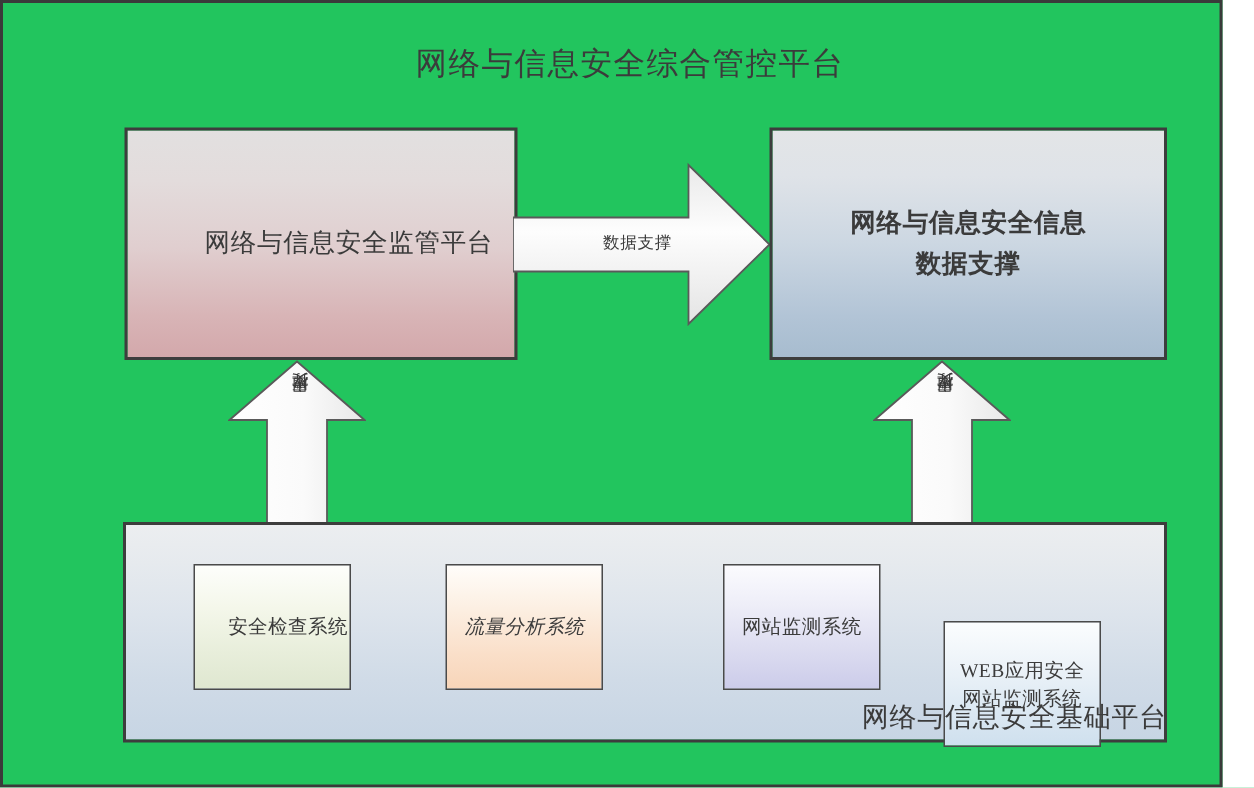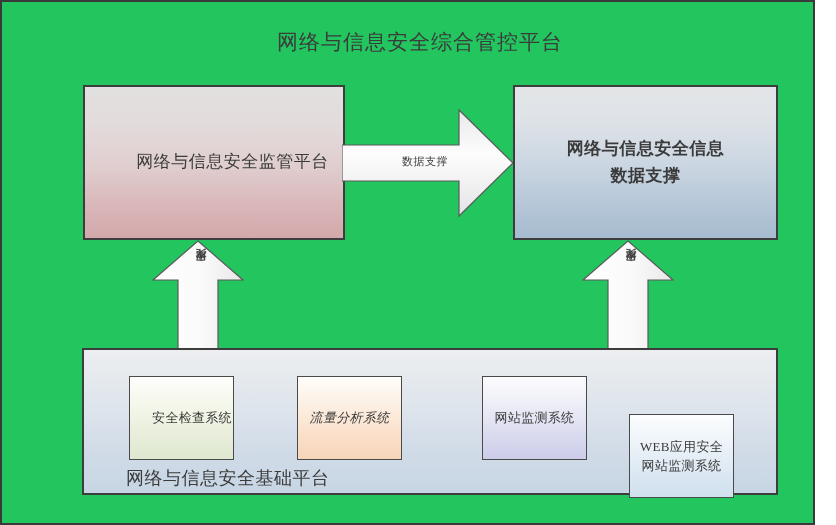--- a/index.html
+++ b/index.html
@@ -117,26 +117,25 @@
     height: 147px;
     border: 2px solid #3d3d3d;
     box-sizing: border-box;
     background: linear-gradient(to bottom, #eceef0 0%, #e6eaee 18%, #dde4ec 42%, #d0dbe7 72%, #c7d5e4 100%);
   }
   #base-platform-label {
     position: absolute;
     left: 80px;
     top: 464px;
     width: 696px;
-    text-align: left;
+    text-align: right;
     font-size: 18px;
     color: #3b3b3b;
     letter-spacing: 0.5px;
     white-space: nowrap;
-    margin-left: 44px;
   }
 
   
   .subsystem-box {
     position: absolute;
     top: 374px;
     width: 105px;
     height: 84px;
     border: 1px solid #4a4a4a;
     box-sizing: border-box;

